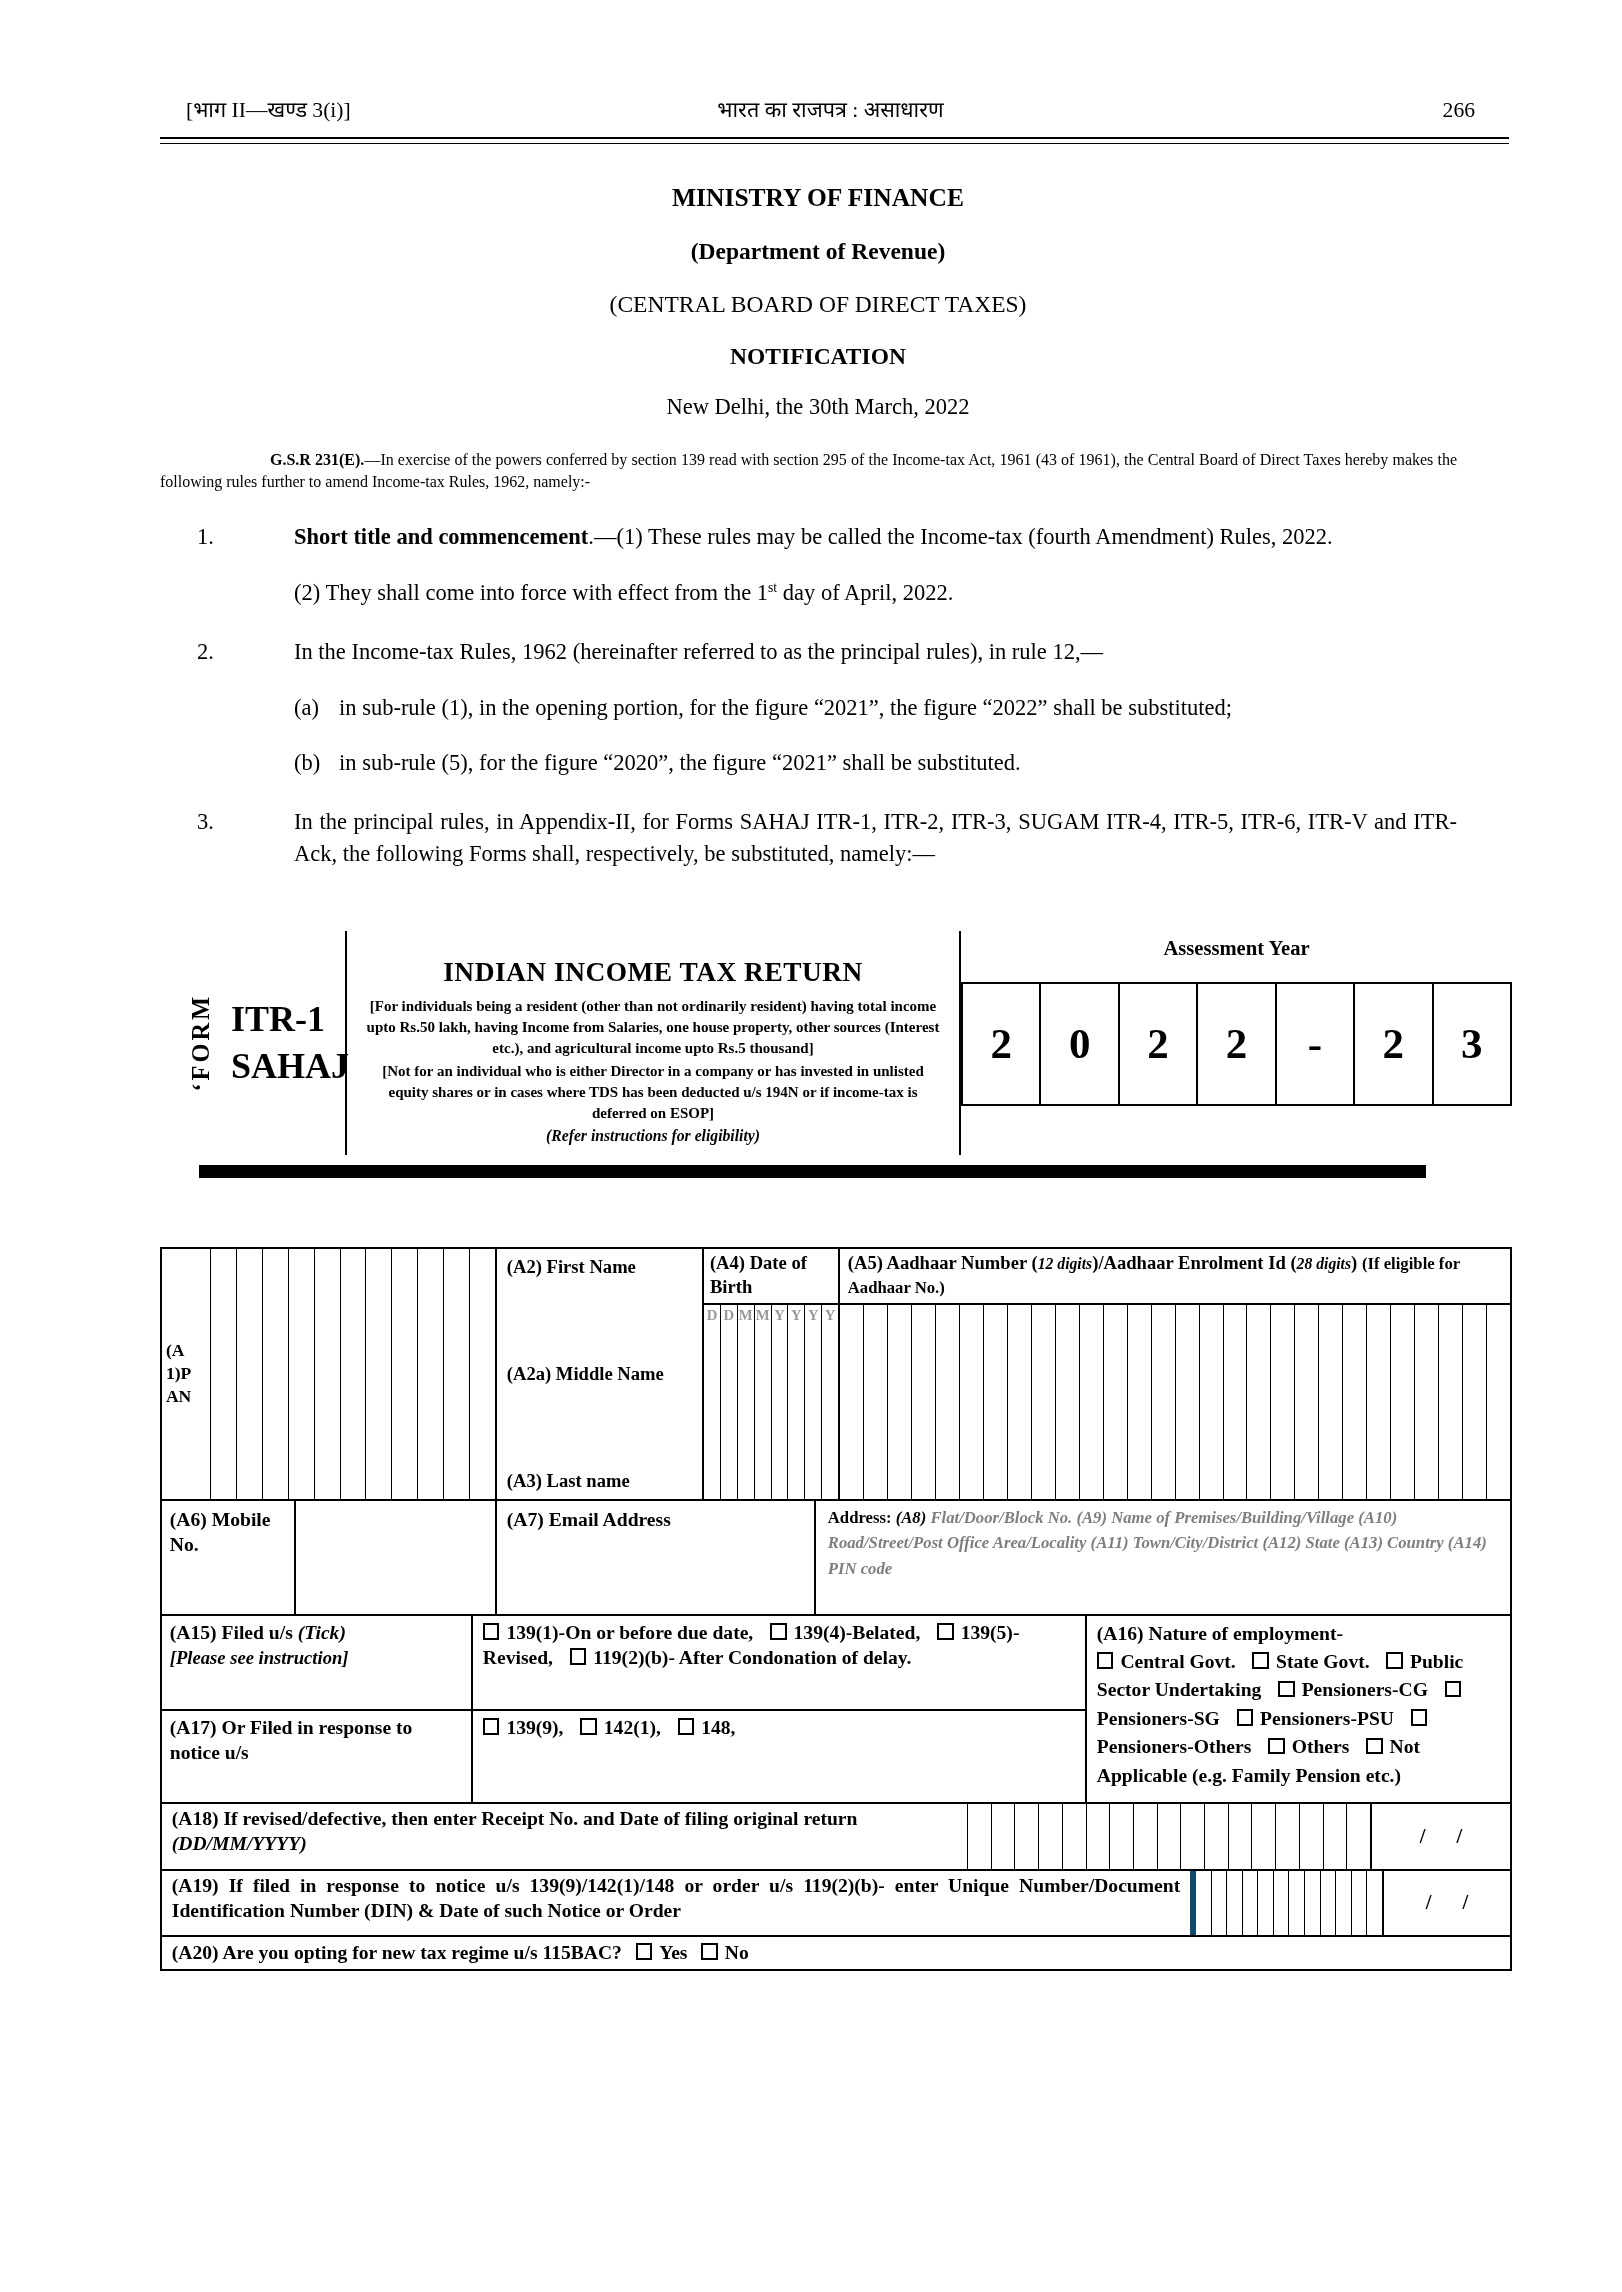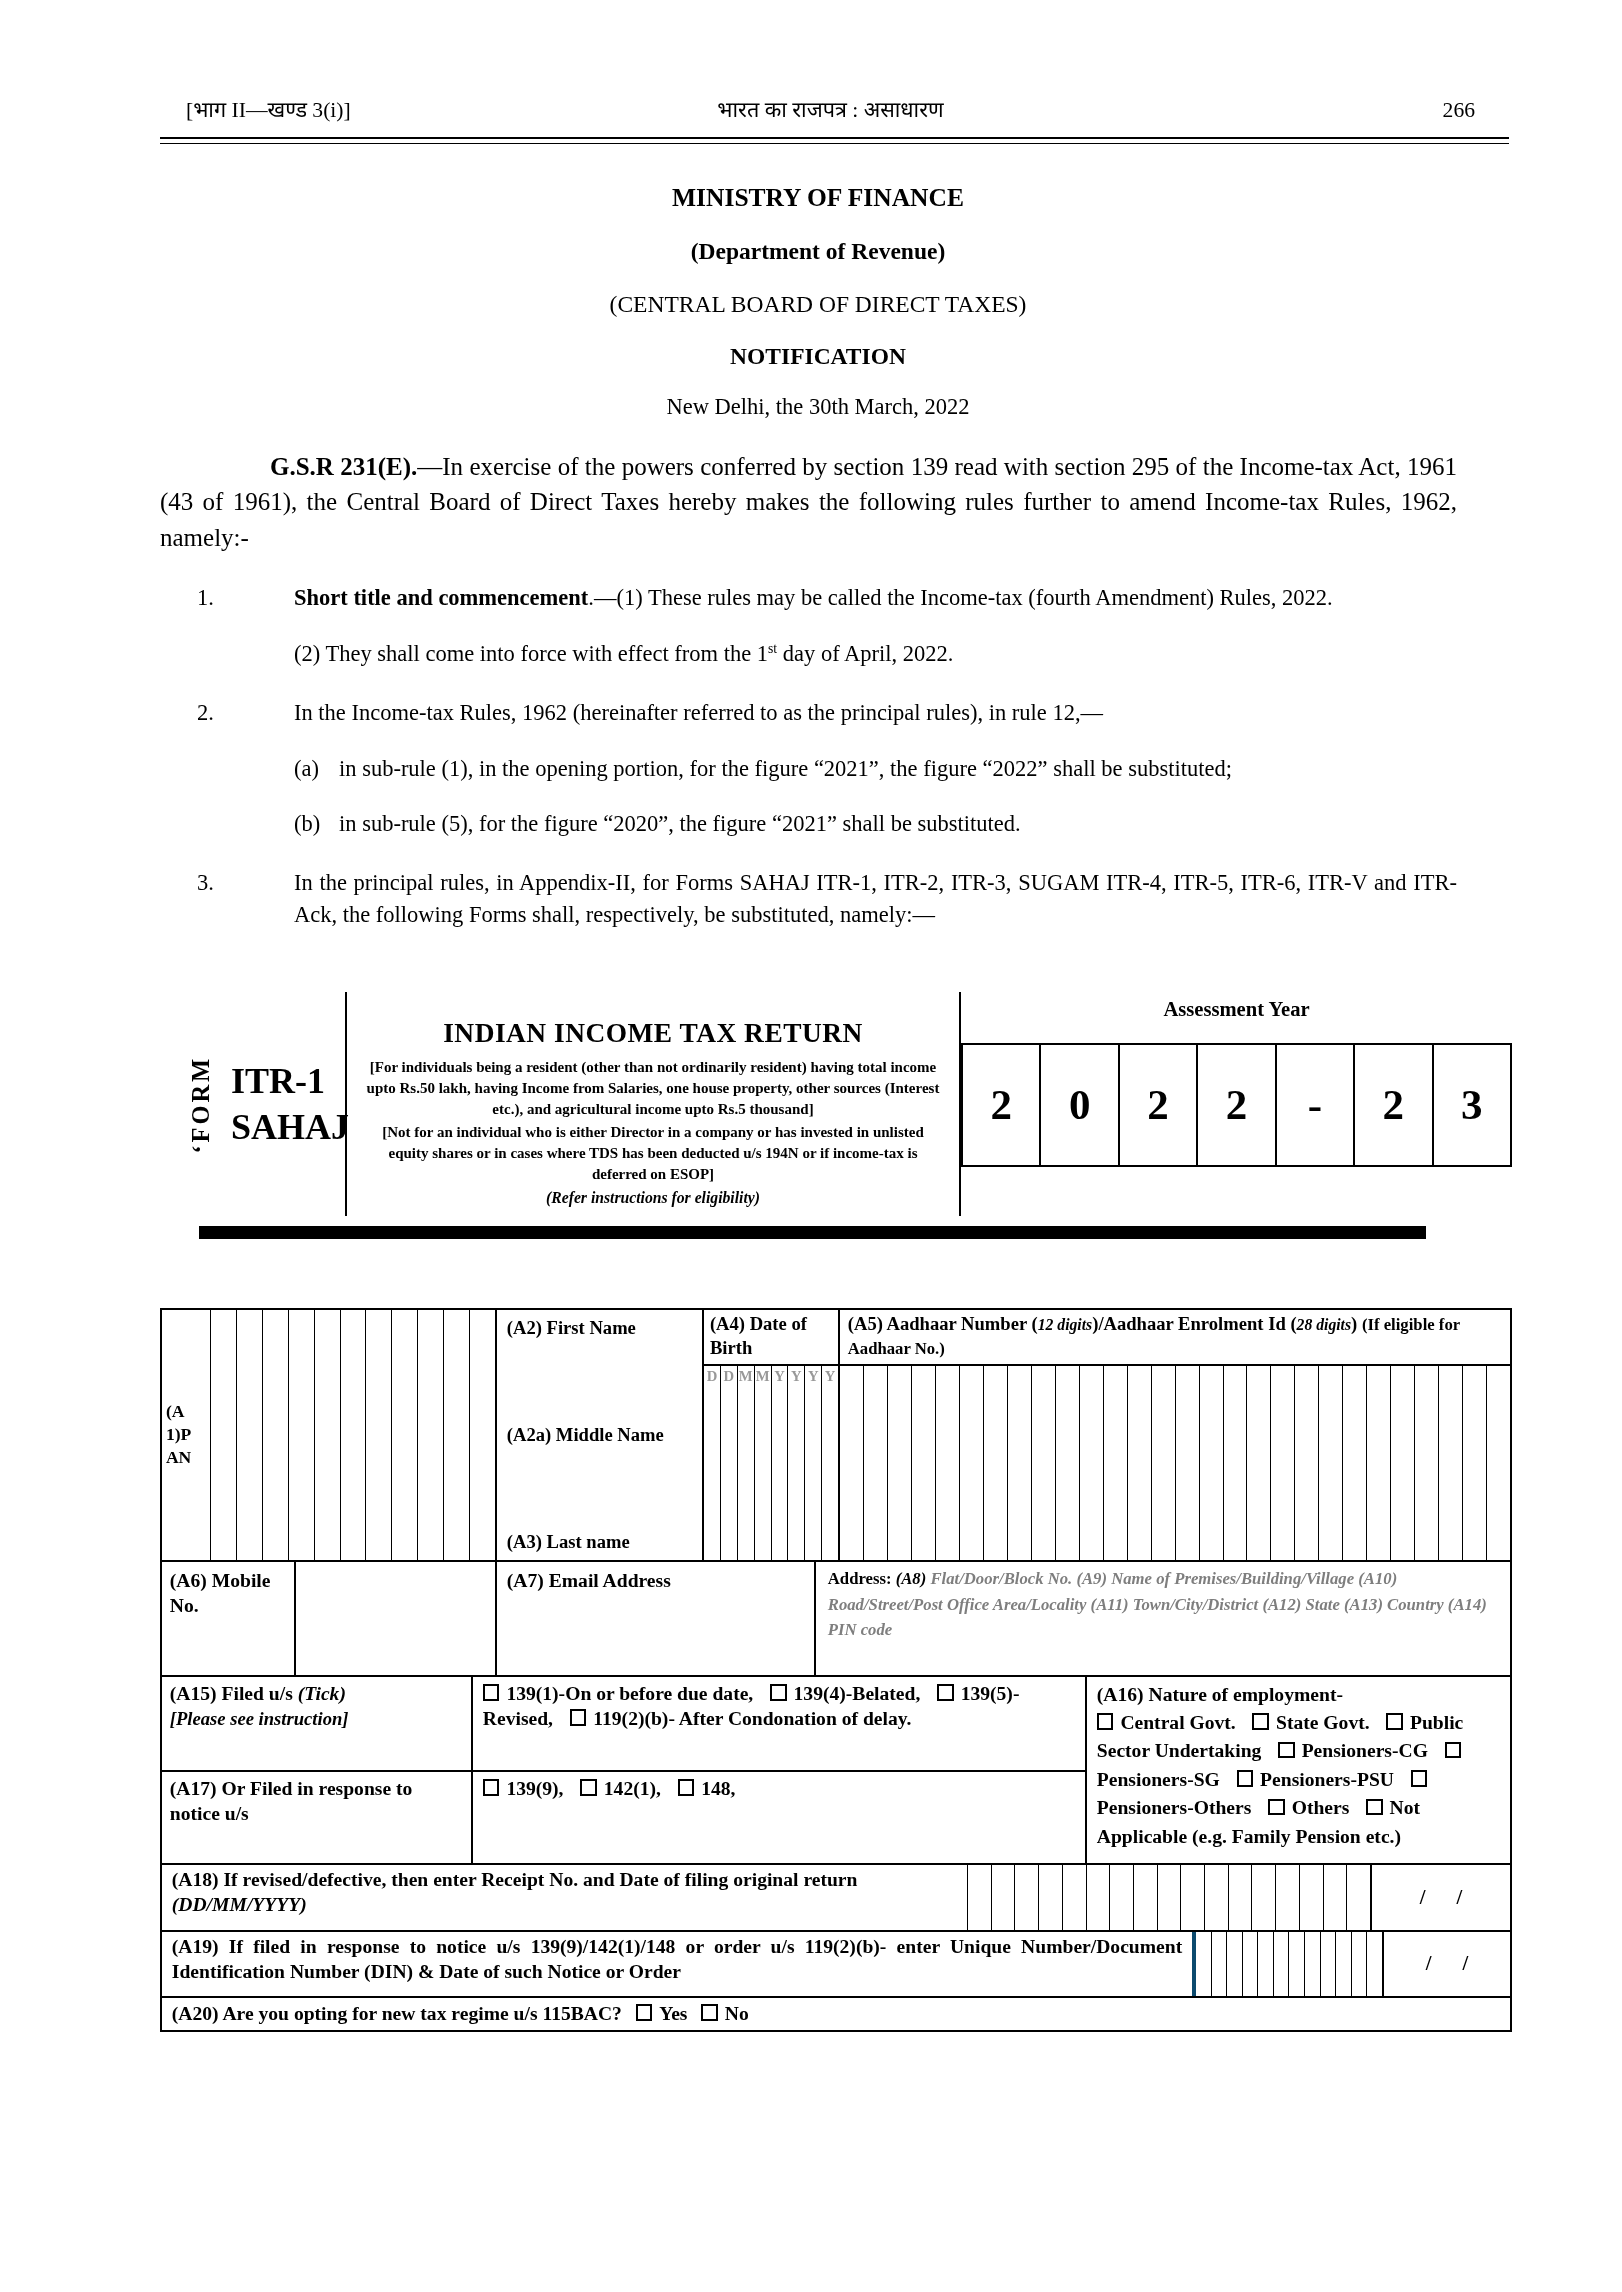--- a/index.html
+++ b/index.html
@@ -14,21 +14,21 @@
   .gz-head{position:relative;}
   .rule{margin:13.7px 113px 0 160px;height:3.9px;border-top:2px solid #000;border-bottom:1px solid #000;}
   
   .tblock{text-align:center;padding-left:14px;}
   .tblock .l1{font-size:25.5px;font-weight:bold;margin:39px 0 0;}
   .tblock .l2{font-size:23.5px;font-weight:bold;margin:25.5px 0 0;}
   .tblock .l3{font-size:23.5px;margin:25.5px 0 0;}
   .tblock .l4{font-size:23.5px;font-weight:bold;margin:25.5px 0 0;}
   .tblock .l5{font-size:22.5px;margin:23.5px 0 0;}
   
-  .para{margin:29px 165px 0 160px;font-size:25px;line-height:1.42;text-align:justify;}
+  .para{margin:29px 165px 0 160px;font-size:16px;line-height:1.42;text-align:justify;}
   .para.first{text-indent:110px;}
   .li{display:flex;margin:27.4px 165px 0 160px;font-size:22.5px;line-height:1.42;}
   .li .num{width:134px;flex:none;padding-left:37px;box-sizing:border-box;}
   .li .txt{flex:1;text-align:justify;}
   .sub2{margin:23.5px 165px 0 294px;font-size:22.5px;line-height:1.42;}
   .li2{display:flex;margin:23.5px 165px 0 294px;font-size:22.5px;line-height:1.42;}
   .li2 .lab{width:45px;flex:none;}
   .li2 .txt{flex:1;text-align:justify;}
   sup{font-size:13.7px;}
   
@@ -92,21 +92,21 @@
   .c-opt{flex:1;padding:3.9px 9.8px;font-size:19.6px;}
   .c-a16{flex:1;padding:3.9px 9.8px;font-size:19.6px;line-height:1.45;}
   .opt{margin-right:11.8px;display:inline;}
   .cb{display:inline-block;width:12.7px;height:12.7px;border:2px solid #000;margin-right:6.9px;vertical-align:-1px;}
   
   .row5{height:67px;}
   .row6{height:66px;}
   .c-t18{width:806px;border-right:1px solid #000;padding:2px 9.8px;font-size:19.6px;display:flex;flex-wrap:wrap;align-content:flex-start;}
   .b18{width:402px;display:flex;}
   .c-d18{flex:1;border-left:2px solid #000;display:flex;align-items:center;justify-content:center;font-size:20.6px;white-space:pre;}
-  .c-t19{width:1034px;border-right:4px solid #0c4a6e;padding:2px 9.8px;font-size:19.6px;text-align:justify;}
+  .c-t19{width:1034px;border-right:6px solid #0c4a6e;padding:2px 9.8px;font-size:19.6px;text-align:justify;}
   .b19{width:186px;display:flex;}
   .c-d19{flex:1;border-left:2px solid #000;display:flex;align-items:center;justify-content:center;font-size:20.6px;white-space:pre;}
   .row7{min-height:32px;align-items:center;padding:1px 9.8px;font-size:19.6px;display:flex;border-bottom:none;}
   .row7 .opt{margin-left:13.7px;margin-right:0;}
 </style>
 </head>
 <body>
 
 <div class="gz-head">
   <span>[भाग II—खण्ड 3(i)]</span>

